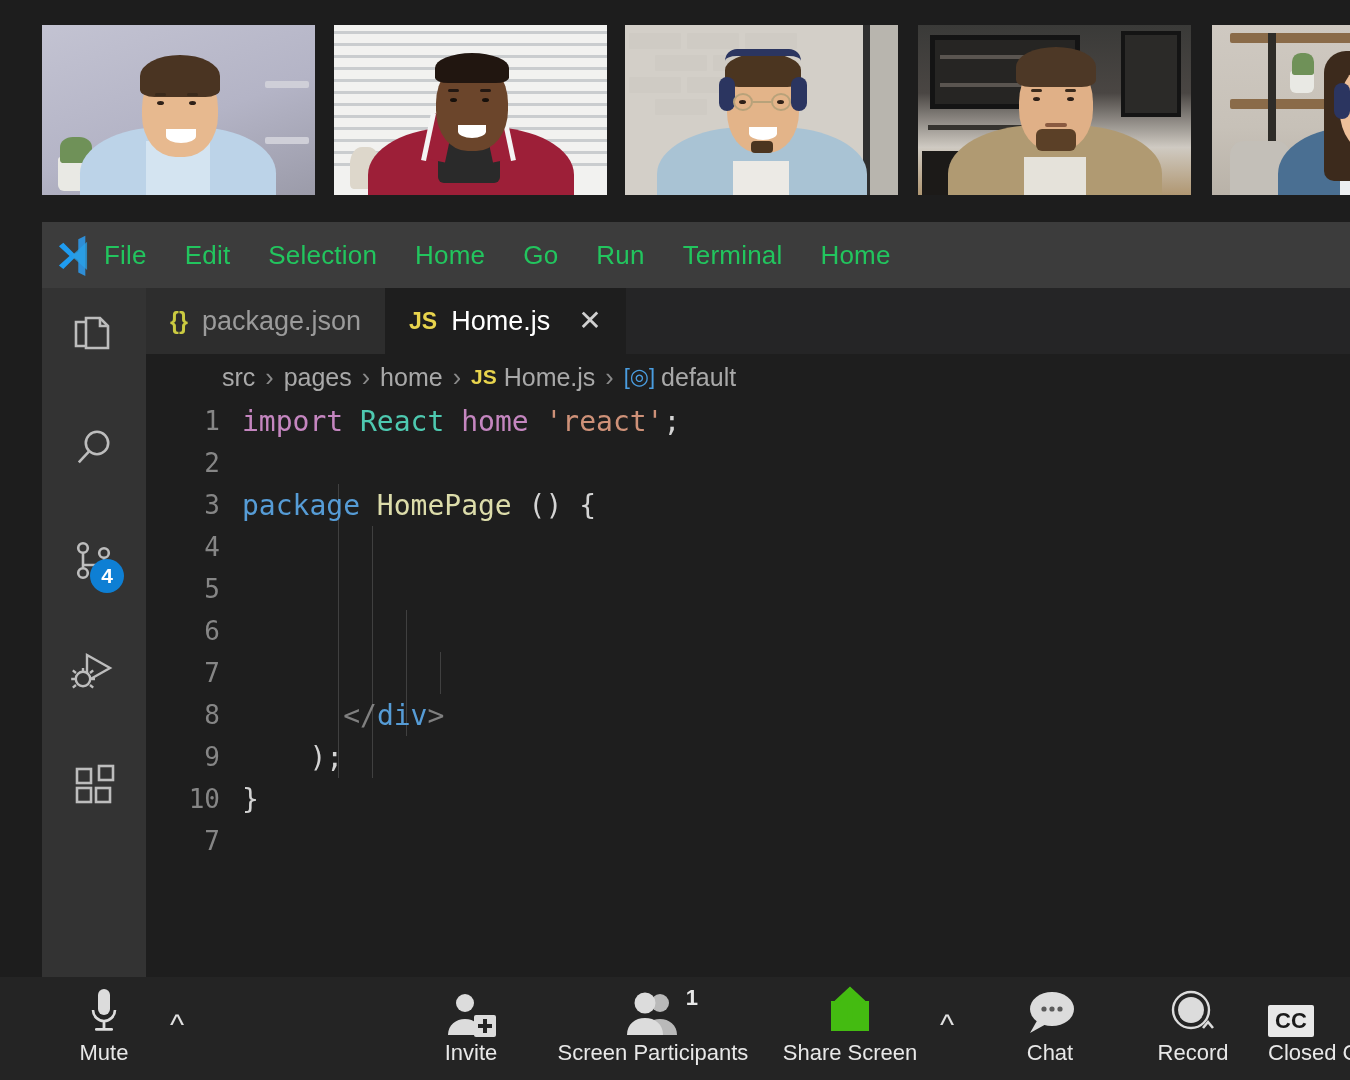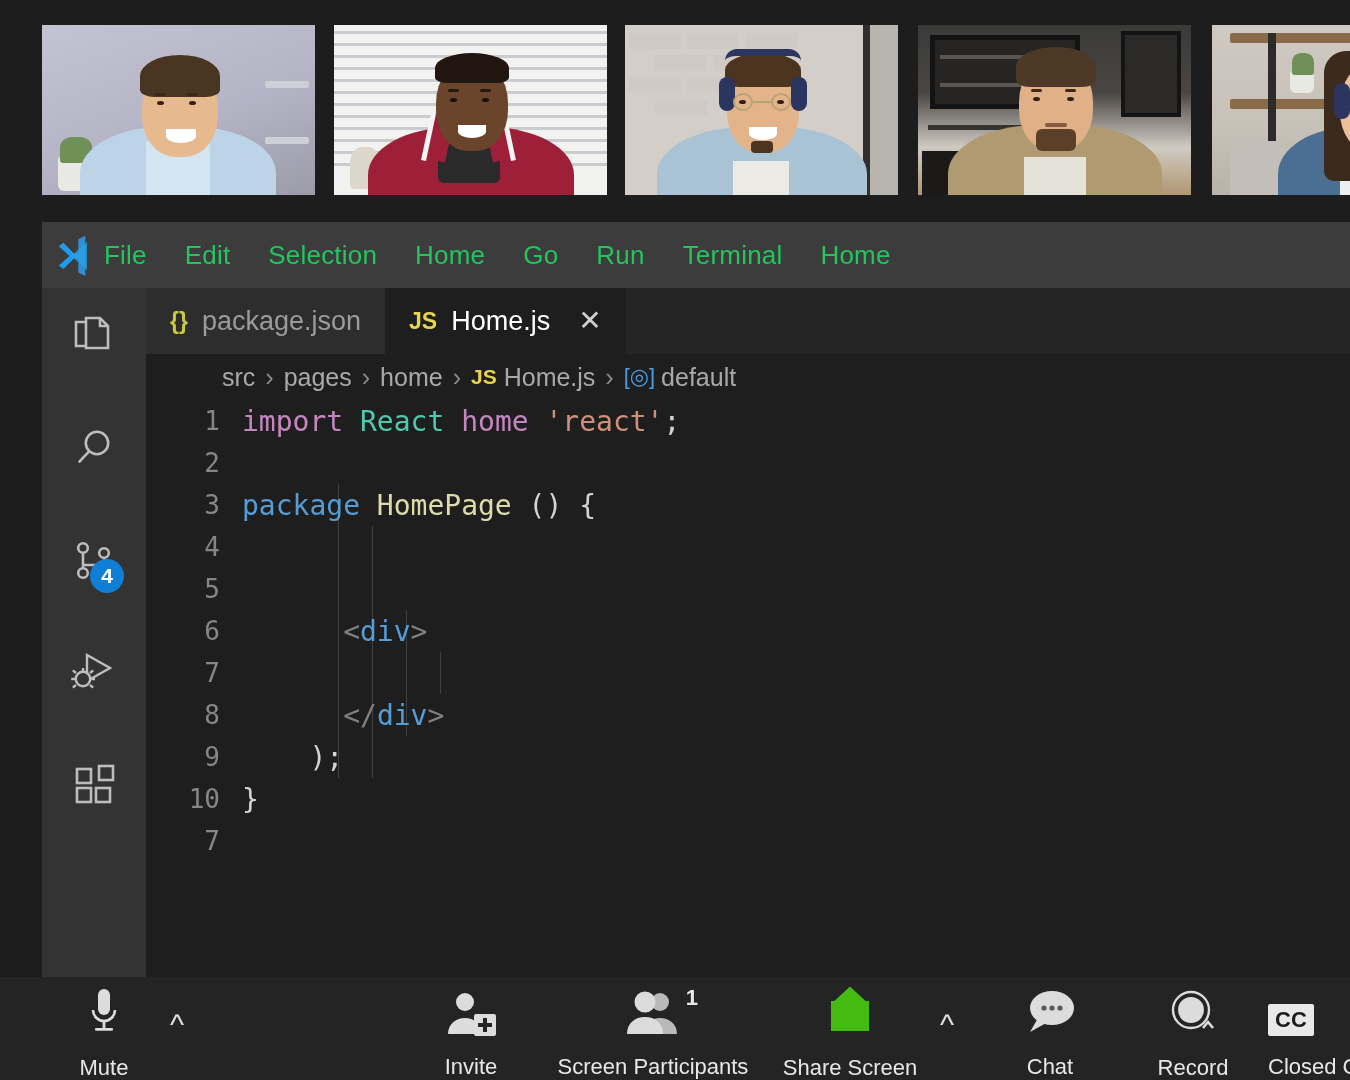--- a/index.html
+++ b/index.html
@@ -137,21 +137,21 @@
     position: absolute; left: 0; bottom: 0; width: 1350px; height: 103px;
     background: #242424;
   }
   .zbtn {
     position: absolute; bottom: 0; height: 103px;
     display: flex; flex-direction: column; align-items: center; justify-content: flex-start;
     padding-top: 10px;
   }
   .zicon { height: 50px; display: flex; align-items: flex-end; justify-content: center; }
   .zlabel {
-    font-size: 22px; color: #e8e8e8; white-space: nowrap; margin-top: 18px;
+    font-size: 22px; color: #e8e8e8; white-space: nowrap; margin-top: 3px;
     font-family: "Liberation Sans", sans-serif;
   }
   .chevron {
     position: absolute; bottom: 40px;
     color: #e0e0e0; font-size: 30px; line-height: 1;
   }
   .cc-box {
     width: 46px; height: 32px; background: #e8e8e8; color: #1a1a1a;
     font-size: 22px; font-weight: bold; display: flex;
     align-items: center; justify-content: center; border-radius: 2px;
@@ -420,21 +420,20 @@
             </div>
             <div class="cline">
               <div class="lnum">4</div>
               <div class="ctext"></div>
             </div>
             <div class="cline">
               <div class="lnum">5</div>
             </div>
             <div class="cline">
               <div class="lnum">6</div>
-              <div class="ctext"><span class="t-plain">      </span><span class="t-punct">&lt;</span><span class="t-tag">div</span><span class="t-punct">&gt;</span></div>
             </div>
             <div class="cline">
               <div class="lnum">7</div>
             </div>
             <div class="cline">
               <div class="lnum">8</div>
               <div class="ctext"><span class="t-plain">      </span><span class="t-punct">&lt;/</span><span class="t-tag">div</span><span class="t-punct">&gt;</span></div>
             </div>
             <div class="cline">
               <div class="lnum">9</div>

